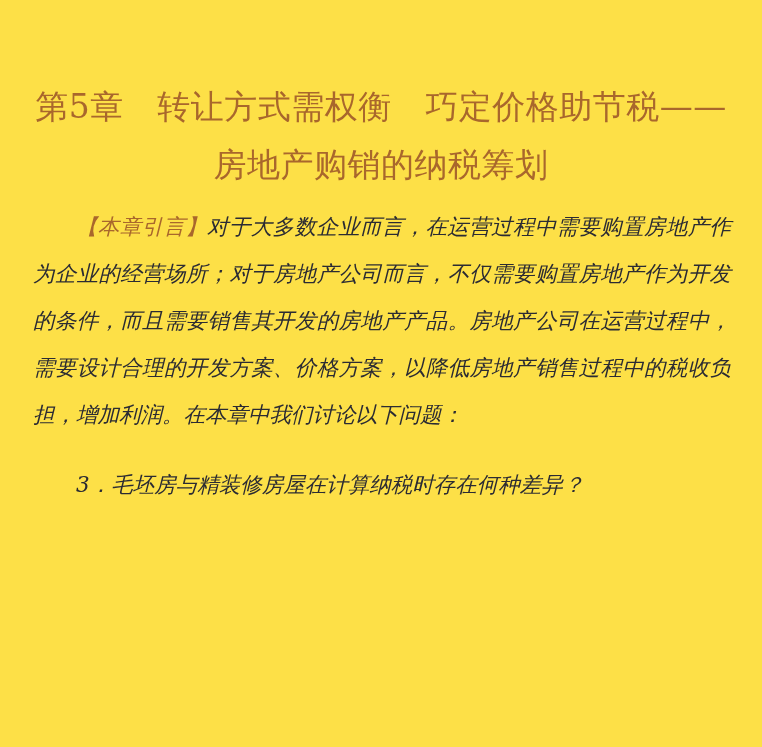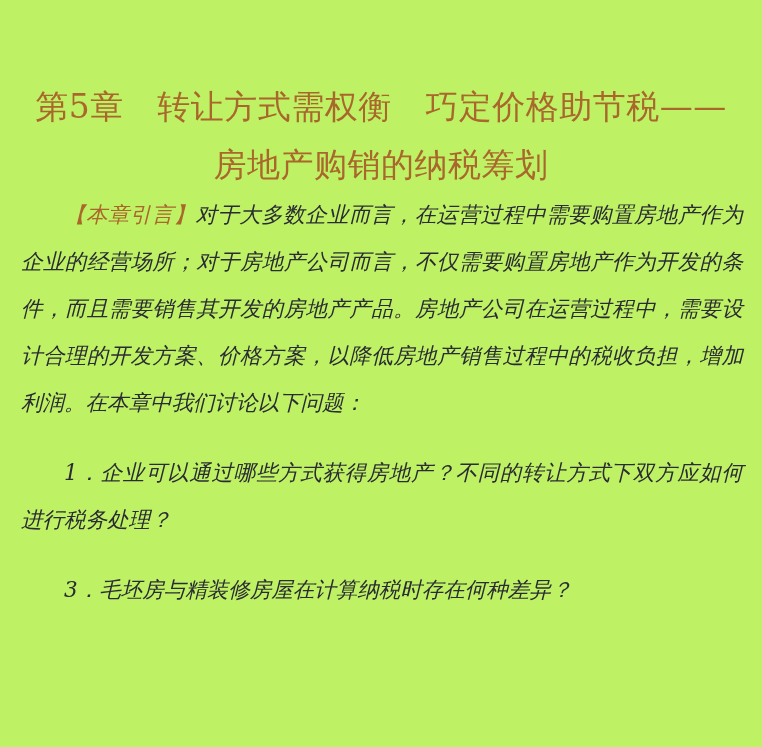--- a/index.html
+++ b/index.html
@@ -12,21 +12,21 @@
     width: 762px;
     height: 747px;
     position: relative;
     overflow: hidden;
     font-family: "DejaVu Serif", "Liberation Serif", serif;
   }
 
   .page {
     position: absolute;
     inset: 0;
-    background: #bef264;
+    background: #fde047;
   }
 
   
   .chapter-title {
     position: absolute;
     left: 22px;
     top: 56px;
     width: 718px;
     text-align: center;
     color: #a9672c;
@@ -47,21 +47,21 @@
     color: #2b2b33;
     font-family: "DejaVu Serif", "Liberation Serif", serif;
     font-size: 21.5px;
     line-height: 47px;
     text-align: justify;
     text-justify: inter-character;
     font-style: italic;
   }
 
   .para {
-    margin: 0;
+    margin: 12px;
     text-indent: 2em;
   }
 
   .para + .para {
     margin-top: 0;
   }
 
   .para.q-item {
     margin-top: 23px;
   }
@@ -75,20 +75,19 @@
 <body>
 
 <div class="page">
 
   <h1 class="chapter-title">第5章　转让方式需权衡　巧定价格助节税——房地产购销的纳税筹划</h1>
 
   <div class="body-text">
 
     <p class="para"><span class="intro-marker">【本章引言】</span><span>对于大多数企业而言，在运营过程中需要购置房地产作为企业的经营场所；对于房地产公司而言，不仅需要购置房地产作为开发的条件，而且需要销售其开发的房地产产品。房地产公司在运营过程中，需要设计合理的开发方案、价格方案，以降低房地产销售过程中的税收负担，增加利润。在本章中我们讨论以下问题：</span></p>
 
-    <p class="para q-item"><span>1．</span><span>企业可以通过哪些方式获得房地产？不同的转让方式下双方应如何进行税务处理？</span></p>
 
 
     <p class="para q-item"><span>3．</span><span>毛坯房与精装修房屋在计算纳税时存在何种差异？</span></p>
 
   </div>
 
 </div>
 
 </body></html>

